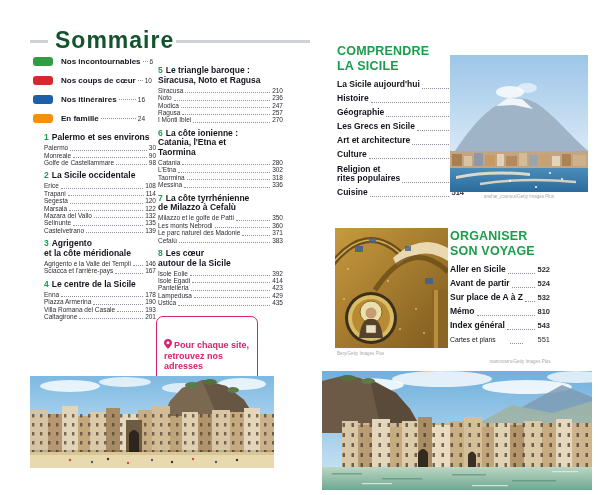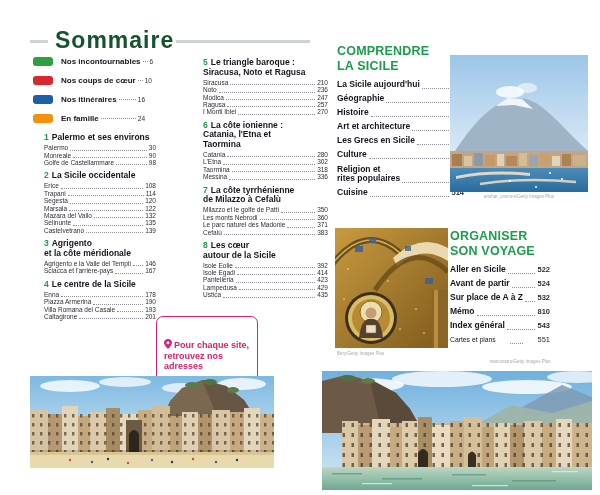--- a/index.html
+++ b/index.html
@@ -14,21 +14,21 @@
   
   #legend{position:absolute;left:33px;top:57px;width:112px;}
   .legend-row{display:flex;align-items:center;margin-bottom:10px;}
   .swatch{width:20px;height:9px;border-radius:3px;margin-right:8px;flex:0 0 auto;}
   .llbl{font-size:8px;font-weight:bold;color:#15151f;white-space:nowrap;}
   .lpg{font-size:6.5px;color:#2c2c35;}
 
   
   .toccol{position:absolute;}
   #col1{left:44px;top:133px;width:112px;}
-  #col2{left:158px;top:58px;width:125px;margin-left:45px;}
+  #col2{left:158px;top:66px;width:125px;}
   .sec{margin-bottom:5px;}
   .sec-head{font-size:8.5px;line-height:9.6px;font-weight:bold;color:#15151f;margin-bottom:1.5px;}
   .num{color:#1b9e4b;margin-right:3px;}
   .ttl{white-space:pre-line;}
   .entry{display:flex;align-items:flex-end;font-size:6.5px;line-height:7.4px;color:#2c2c35;}
   .lbl{white-space:pre-line;}
   .leader{flex:1;border-bottom:1px dotted #90909a;margin:0 2px 1px 2px;min-width:5px;}
   .pg{font-size:6.5px;color:#2c2c35;}
 
   
@@ -301,38 +301,38 @@
 
   <div id="comprendre" class="block">
       <div class="block-title">COMPRENDRE
 LA SICILE</div>
       <div class="bentry">
         <span class="lbl">La Sicile aujourd'hui</span>
         <span class="leader"></span>
         <span class="pg">442</span>
       </div>
       <div class="bentry">
+        <span class="lbl">Histoire</span>
+        <span class="leader"></span>
+        <span class="pg">453</span>
+      </div>
+      <div class="bentry">
         <span class="lbl">Géographie</span>
         <span class="leader"></span>
         <span class="pg">446</span>
       </div>
       <div class="bentry">
-        <span class="lbl">Histoire</span>
-        <span class="leader"></span>
-        <span class="pg">453</span>
+        <span class="lbl">Les Grecs en Sicile</span>
+        <span class="leader"></span>
+        <span class="pg">468</span>
       </div>
       <div class="bentry">
         <span class="lbl">Art et architecture</span>
         <span class="leader"></span>
         <span class="pg">476</span>
-      </div>
-      <div class="bentry">
-        <span class="lbl">Les Grecs en Sicile</span>
-        <span class="leader"></span>
-        <span class="pg">468</span>
       </div>
       <div class="bentry">
         <span class="lbl">Culture</span>
         <span class="leader"></span>
         <span class="pg">502</span>
       </div>
       <div class="bentry">
         <span class="lbl">Religion et
 rites populaires</span>
         <span class="leader"></span>

